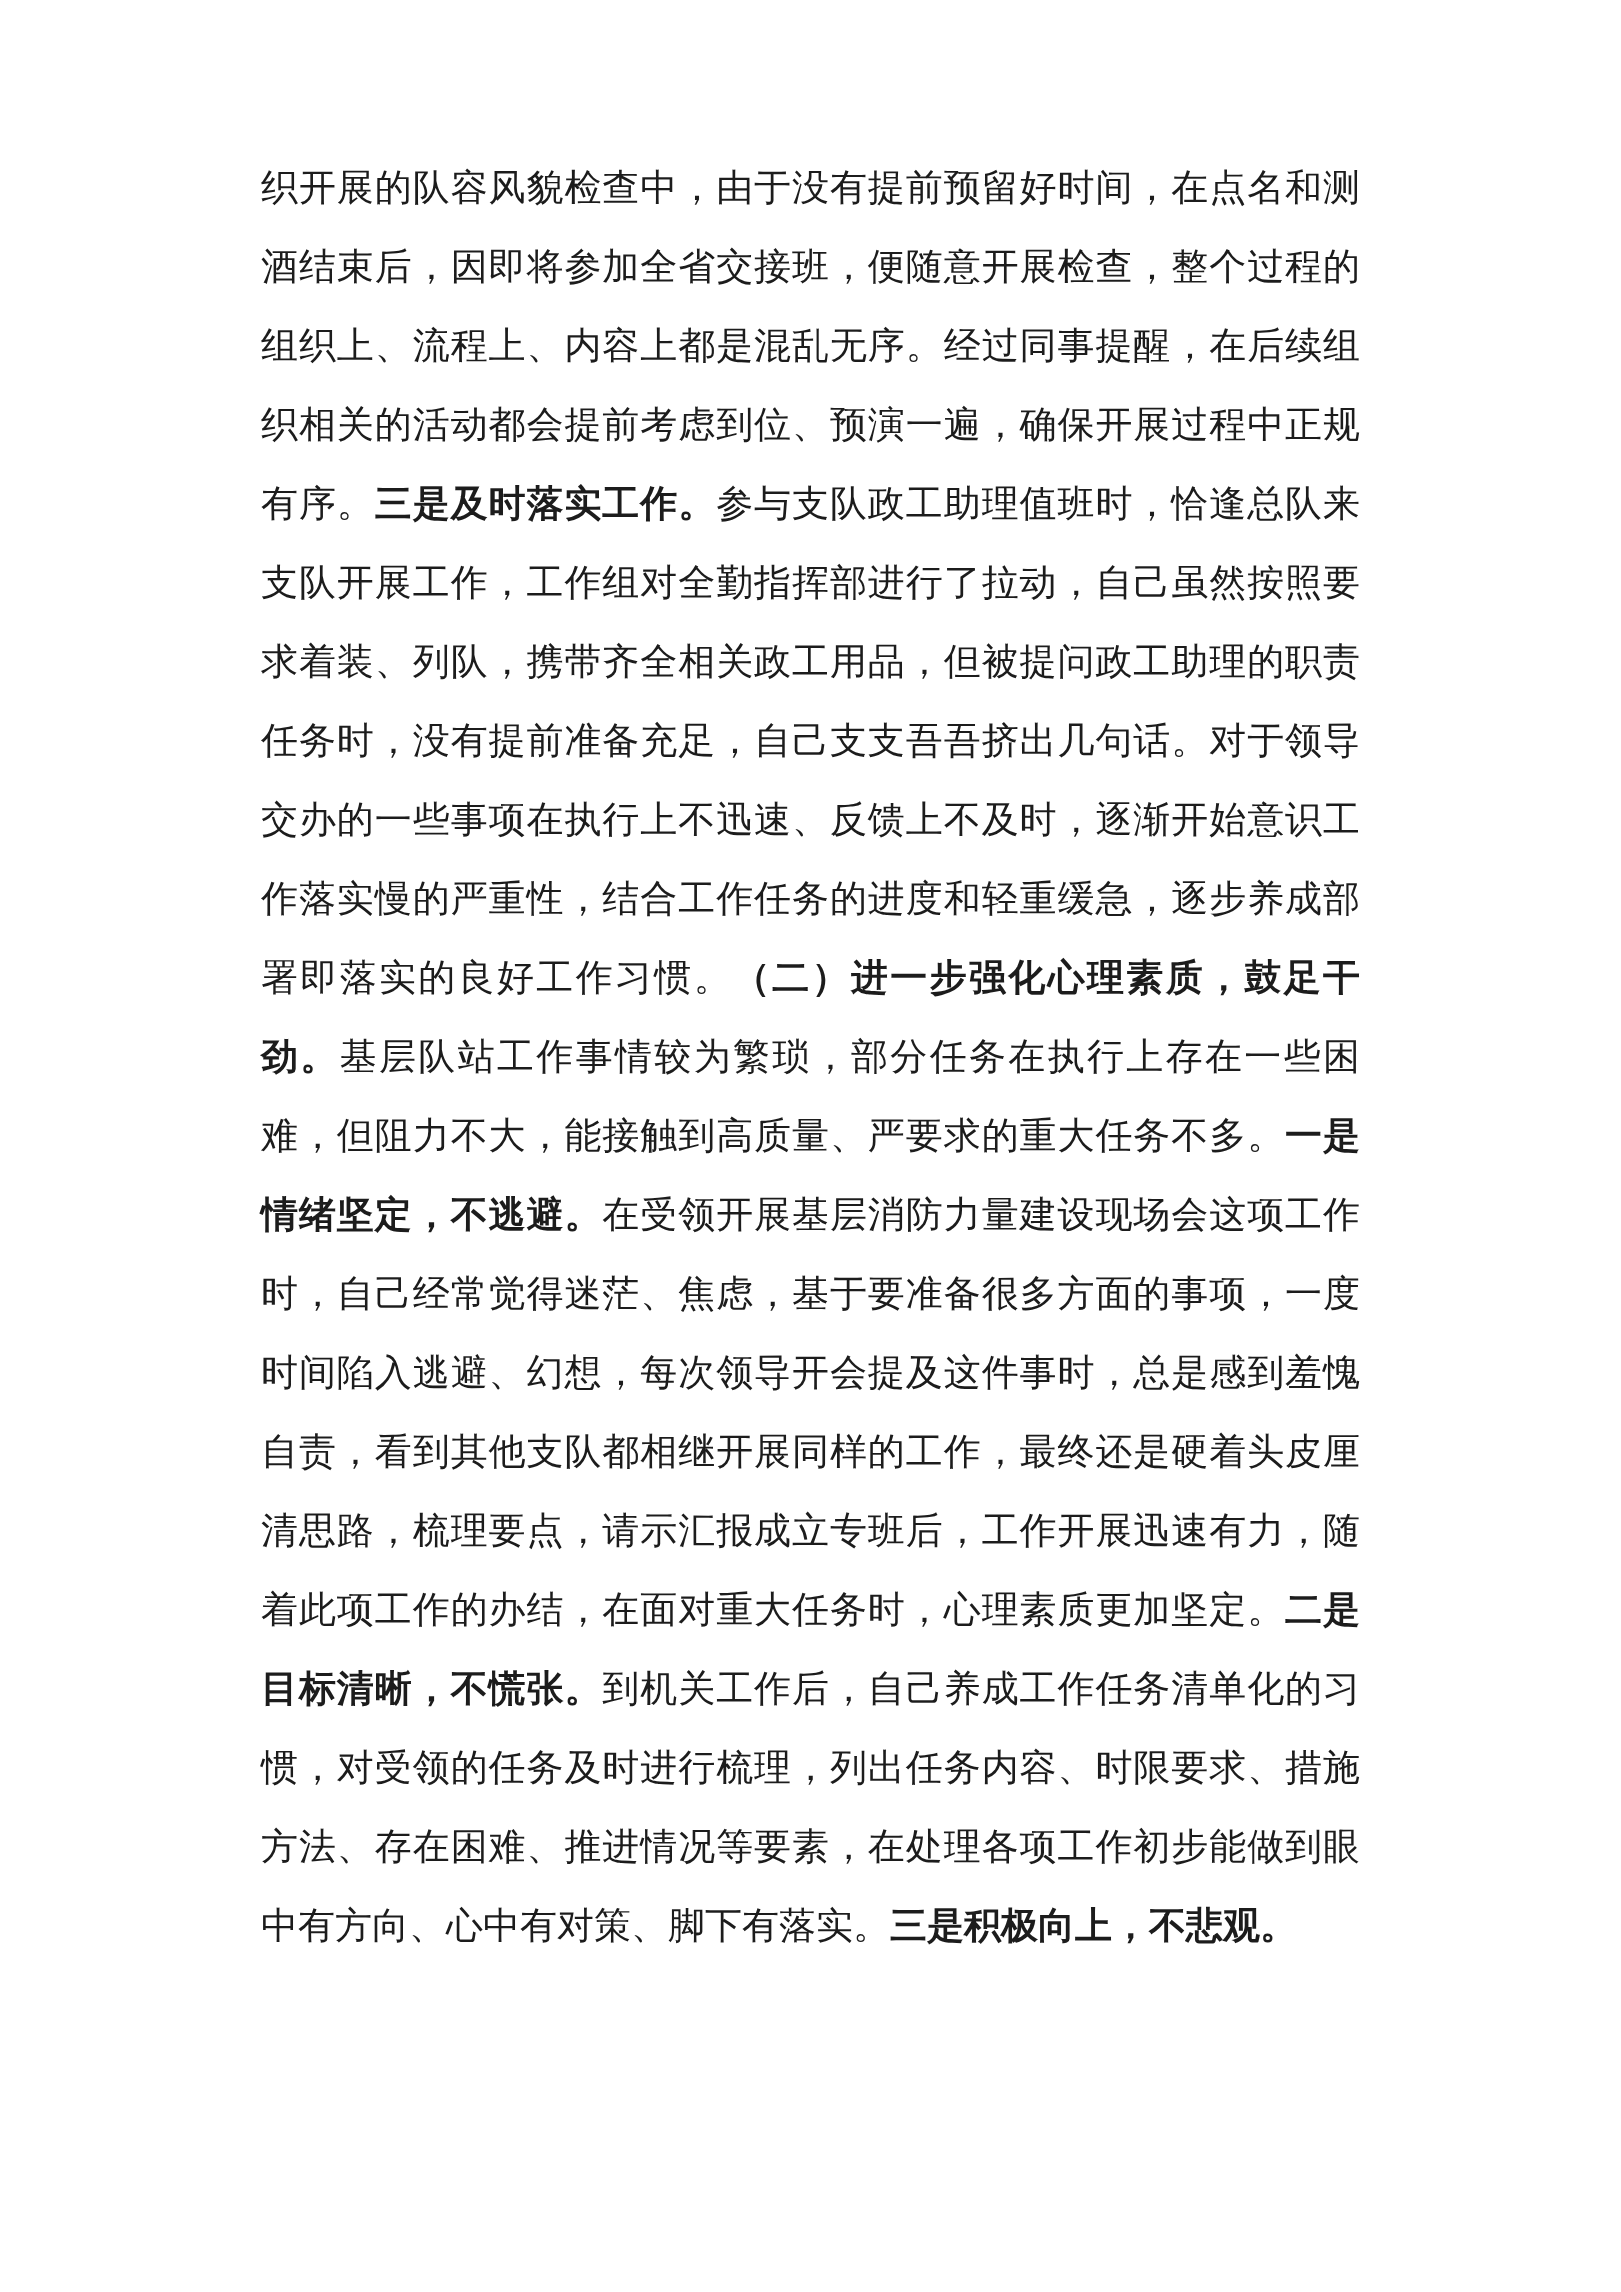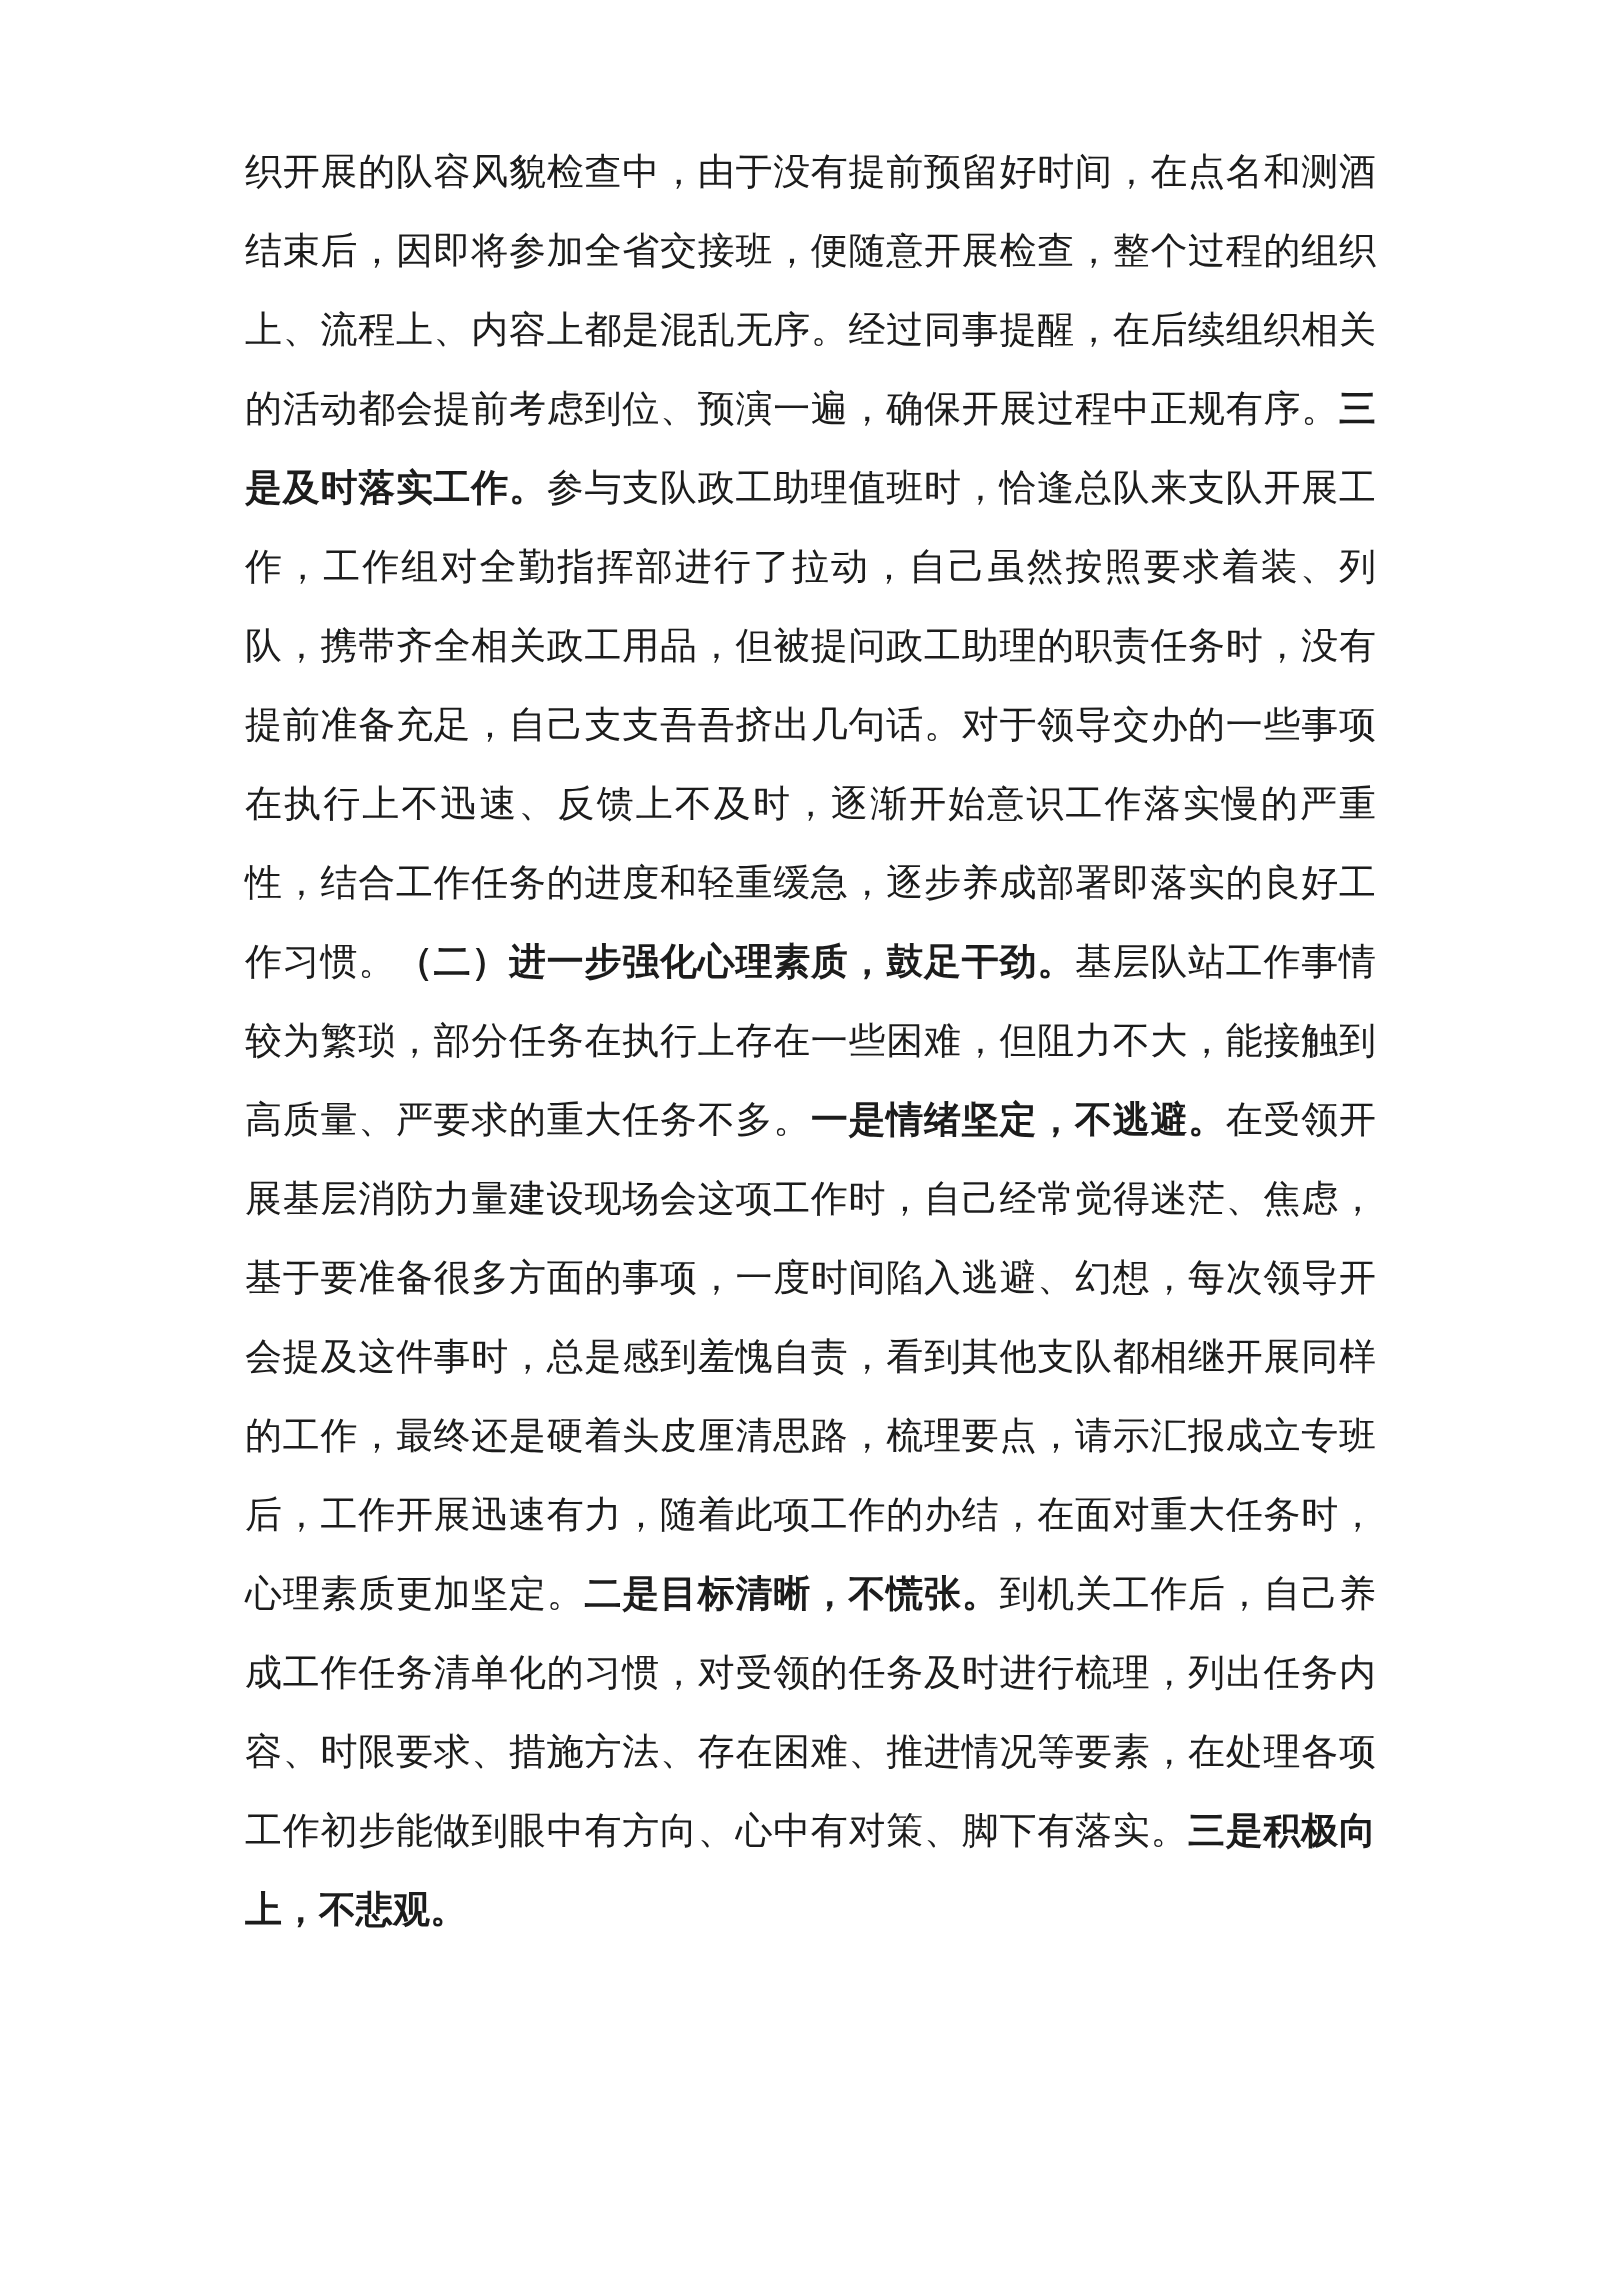--- a/index.html
+++ b/index.html
@@ -21,21 +21,21 @@
     width: 1131px;
     color: #1c1c1c;
     font-family: "Liberation Serif", "DejaVu Serif", serif;
     font-size: 37px;
     line-height: 79px;
     text-align: justify;
     text-justify: inter-ideograph;
     word-break: break-all;
   }
   .para {
-    margin: 0;
+    margin: 16px;
     padding: 0;
   }
   .run {
     font-weight: 400;
   }
   .run.bold {
     font-weight: 700;
   }
 </style>
 </head>

